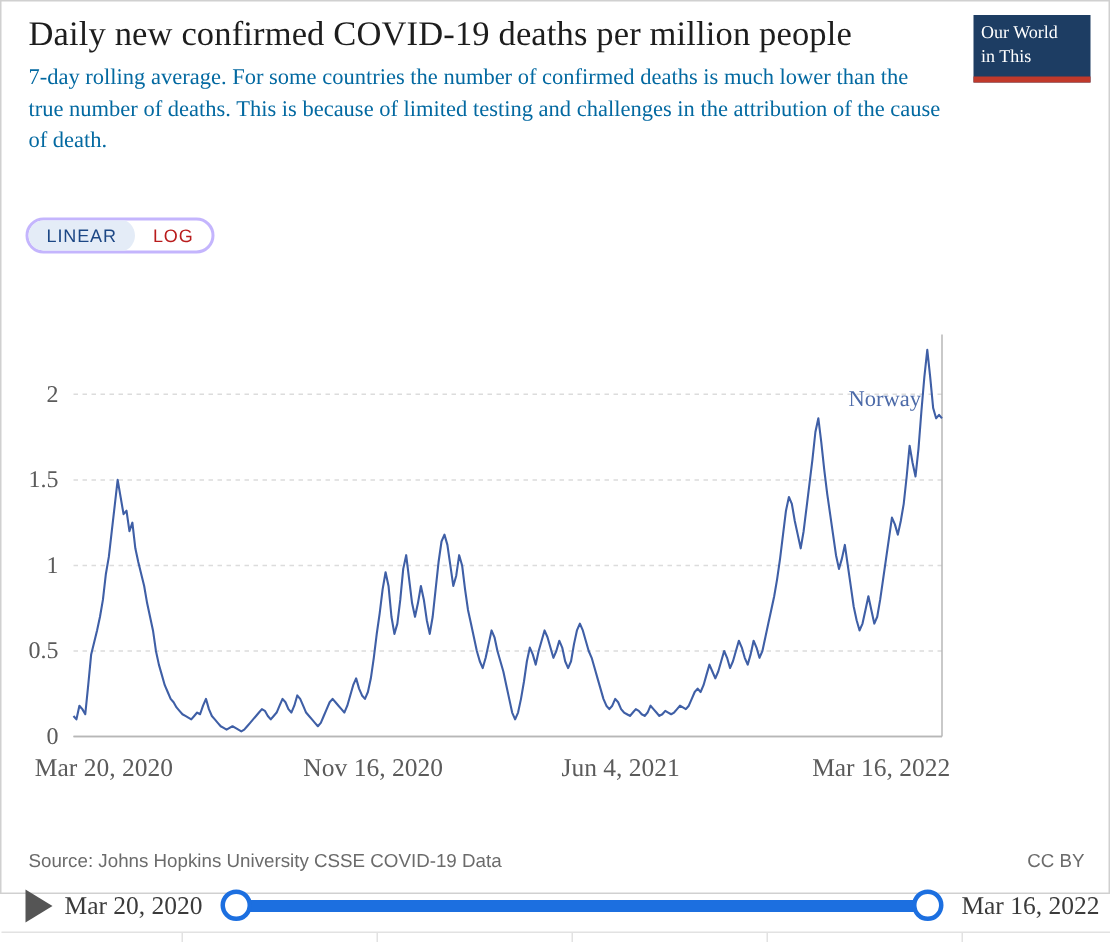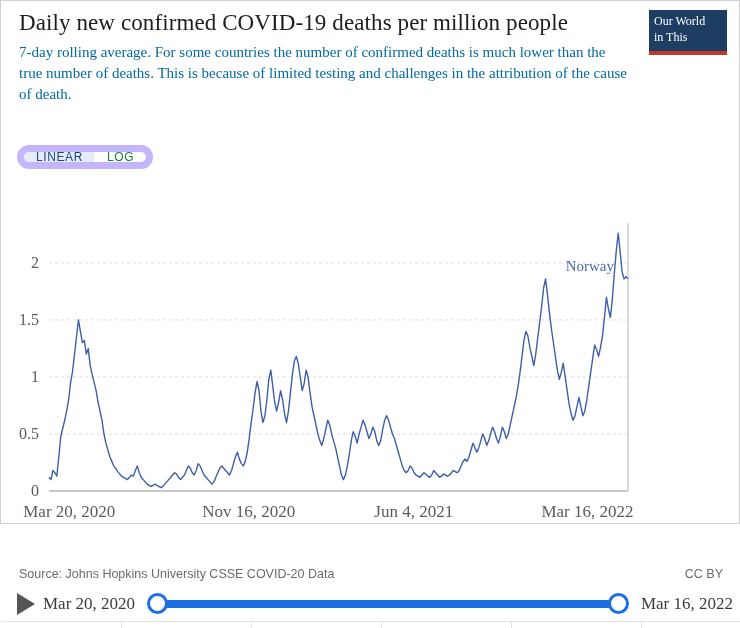--- a/index.html
+++ b/index.html
@@ -10,21 +10,21 @@
     width: 740px;
     height: 628px;
     background: #ffffff;
     font-family: "Liberation Sans", sans-serif;
     color: #333333;
     overflow: hidden;
   }
   .frame {
     position: relative;
     width: 740px;
-    height: 524px;
+    height: 596px;
     box-sizing: border-box;
     border: 1px solid #d0d0d0;
     background: #ffffff;
   }
   
   .header {
     position: absolute;
     left: 18px;
     top: 8px;
     width: 610px;
@@ -60,21 +60,21 @@
     border-bottom: 4px solid #c0392b;
   }
   .owid-logo span { display: block; }
   
   .scale-toggle {
     position: absolute;
     left: 16px;
     top: 144px;
     display: flex;
     align-items: center;
-    border: 7px solid #c4b5fd;
+    border: 2px solid #c4b5fd;
     border-radius: 13px;
     height: 24px;
     box-sizing: border-box;
     overflow: hidden;
     background: #ffffff;
   }
   .scale-btn {
     font-size: 12px;
     letter-spacing: 0.6px;
     padding: 0 12px;
@@ -84,21 +84,21 @@
     background: transparent;
     border: none;
     cursor: pointer;
     font-family: "Liberation Sans", sans-serif;
   }
   .scale-btn.active {
     background: #e4ecf7;
     border-radius: 12px;
     color: #1c4785;
   }
-  .scale-btn.inactive { color: #15803d; }
+  .scale-btn.inactive { color: #b91c1c; }
   
   .plot-wrap {
     position: absolute;
     left: 0;
     top: 180px;
     width: 740px;
     height: 370px;
   }
   .plot-svg { display: block; }
   
@@ -231,21 +231,21 @@
         <line x1="627" x2="627" y1="42" y2="310" stroke="#b7b7b7" stroke-width="1"></line>
         <text x="68.265" y="336" text-anchor="middle" class="axis-text" font-size="17">Mar 20, 2020</text>
         <text x="247.755" y="336" text-anchor="middle" class="axis-text" font-size="17">Nov 16, 2020</text>
         <text x="412.77" y="336" text-anchor="middle" class="axis-text" font-size="17">Jun 4, 2021</text>
         <text x="586.47" y="336" text-anchor="middle" class="axis-text" font-size="17">Mar 16, 2022</text>
         <path d="M48.00 296.31 L49.96 298.60 L51.93 289.47 L53.89 291.75 L55.85 295.17 L57.81 275.79 L59.78 255.26 L61.74 247.28 L63.70 239.29 L65.66 230.17 L67.63 218.77 L69.59 201.66 L71.55 190.26 L73.52 173.15 L75.48 156.04 L77.44 138.94 L79.40 150.34 L81.37 161.74 L83.33 159.46 L85.29 173.15 L87.25 167.45 L89.22 184.55 L91.18 193.68 L93.14 201.66 L95.11 209.64 L97.07 221.05 L99.03 230.17 L100.99 239.29 L102.96 252.98 L104.92 262.10 L106.88 268.94 L108.84 275.79 L110.81 280.35 L112.77 284.91 L114.73 287.19 L116.69 290.61 L118.66 292.89 L120.62 295.17 L122.58 296.31 L124.55 297.46 L126.51 298.60 L128.47 296.31 L130.43 294.03 L132.40 295.17 L134.36 289.47 L136.32 284.91 L138.28 291.75 L140.25 296.31 L142.21 298.60 L144.17 300.88 L146.14 303.16 L148.10 304.30 L150.06 305.44 L152.02 304.30 L153.99 303.16 L155.95 304.30 L157.91 305.44 L159.87 306.58 L161.84 305.44 L163.80 303.16 L165.76 300.88 L167.73 298.60 L169.69 296.31 L171.65 294.03 L173.61 291.75 L175.58 292.89 L177.54 296.31 L179.50 298.60 L181.46 296.31 L183.43 294.03 L185.39 289.47 L187.35 284.91 L189.32 287.19 L191.28 291.75 L193.24 294.03 L195.20 289.47 L197.17 282.63 L199.13 284.91 L201.09 289.47 L203.05 294.03 L205.02 296.31 L206.98 298.60 L208.94 300.88 L210.91 303.16 L212.87 300.88 L214.83 296.31 L216.79 291.75 L218.76 287.19 L220.72 284.91 L222.68 287.19 L224.64 289.47 L226.61 291.75 L228.57 294.03 L230.53 289.47 L232.49 282.63 L234.46 275.79 L236.42 271.23 L238.38 278.07 L240.35 282.63 L242.31 284.91 L244.27 280.35 L246.23 271.23 L248.20 257.54 L250.16 241.57 L252.12 227.89 L254.08 211.92 L256.05 200.52 L258.01 209.64 L259.97 230.17 L261.94 241.57 L263.90 234.73 L265.86 218.77 L267.82 198.24 L269.79 189.11 L271.75 205.08 L273.71 221.05 L275.67 230.17 L277.64 221.05 L279.60 209.64 L281.56 218.77 L283.53 232.45 L285.49 241.57 L287.45 230.17 L289.41 211.92 L291.38 193.68 L293.34 179.99 L295.30 175.43 L297.26 182.27 L299.23 195.96 L301.19 209.64 L303.15 202.80 L305.12 189.11 L307.08 195.96 L309.04 211.92 L311.00 225.61 L312.97 234.73 L314.93 243.86 L316.89 252.98 L318.85 259.82 L320.82 264.38 L322.78 257.54 L324.74 248.42 L326.71 239.29 L328.67 243.86 L330.63 252.98 L332.59 259.82 L334.56 266.66 L336.52 275.79 L338.48 284.91 L340.44 294.03 L342.41 298.60 L344.37 294.03 L346.33 284.91 L348.29 273.51 L350.26 259.82 L352.22 250.70 L354.18 255.26 L356.15 262.10 L358.11 252.98 L360.07 246.14 L362.03 239.29 L364.00 243.86 L365.96 250.70 L367.92 257.54 L369.88 252.98 L371.85 246.14 L373.81 250.70 L375.77 259.82 L377.74 264.38 L379.70 259.82 L381.66 248.42 L383.62 239.29 L385.59 234.73 L387.55 239.29 L389.51 246.14 L391.47 252.98 L393.44 257.54 L395.40 264.38 L397.36 271.23 L399.33 278.07 L401.29 284.91 L403.25 289.47 L405.21 291.75 L407.18 289.47 L409.14 284.91 L411.10 287.19 L413.06 291.75 L415.03 294.03 L416.99 295.17 L418.95 296.31 L420.92 294.03 L422.88 291.75 L424.84 292.89 L426.80 295.17 L428.77 296.31 L430.73 294.03 L432.69 289.47 L434.65 291.75 L436.62 294.03 L438.58 296.31 L440.54 295.17 L442.51 292.89 L444.47 294.03 L446.43 295.17 L448.39 294.03 L450.36 291.75 L452.32 289.47 L454.28 290.61 L456.24 291.75 L458.21 289.47 L460.17 284.91 L462.13 280.35 L464.09 278.07 L466.06 280.35 L468.02 275.79 L469.98 268.94 L471.95 262.10 L473.91 266.66 L475.87 271.23 L477.83 266.66 L479.80 259.82 L481.76 252.98 L483.72 257.54 L485.68 264.38 L487.65 259.82 L489.61 252.98 L491.57 246.14 L493.54 250.70 L495.50 257.54 L497.46 262.10 L499.42 255.26 L501.39 246.14 L503.35 250.70 L505.31 257.54 L507.27 252.98 L509.24 243.86 L511.20 234.73 L513.16 225.61 L515.13 216.49 L517.09 205.08 L519.05 191.40 L521.01 175.43 L522.98 159.46 L524.94 150.34 L526.90 154.90 L528.86 166.31 L530.83 175.43 L532.79 184.55 L534.75 173.15 L536.72 157.18 L538.68 141.22 L540.64 125.25 L542.60 107.00 L544.57 97.88 L546.53 113.85 L548.49 132.09 L550.45 148.06 L552.42 161.74 L554.38 175.43 L556.34 189.11 L558.31 198.24 L560.27 191.40 L562.23 182.27 L564.19 195.96 L566.16 209.64 L568.12 223.33 L570.08 232.45 L572.04 239.29 L574.01 234.73 L575.97 225.61 L577.93 216.49 L579.89 225.61 L581.86 234.73 L583.82 230.17 L585.78 218.77 L587.75 205.08 L589.71 191.40 L591.67 177.71 L593.63 164.03 L595.60 168.59 L597.56 175.43 L599.52 166.31 L601.48 154.90 L603.45 136.66 L605.41 116.13 L607.37 127.53 L609.34 136.66 L611.30 118.41 L613.26 93.32 L615.22 70.51 L617.19 52.26 L619.15 70.51 L621.11 91.04 L623.07 97.88 L625.04 95.60 L627.00 97.88 " fill="none" stroke="#3f5fa6" stroke-width="1.4" stroke-linejoin="round"></path>
         <text x="564.625" y="89.89787234042555" class="series-label" font-size="15">Norway</text>
       </svg>
   </div>
 
-  <div class="source-line">Source: Johns Hopkins University CSSE COVID-20 Data</div>
+  <div class="source-line">Source: Johns Hopkins University CSSE COVID-19 Data</div>
   <div class="ccby">CC BY</div>
 
   <div class="timeline">
     <div class="play-btn"></div>
     <div class="tl-label">Mar 20, 2020</div>
     <div class="tl-track">
       <div class="tl-bar"></div>
       <div class="tl-handle left"></div>
       <div class="tl-handle right"></div>
     </div>

